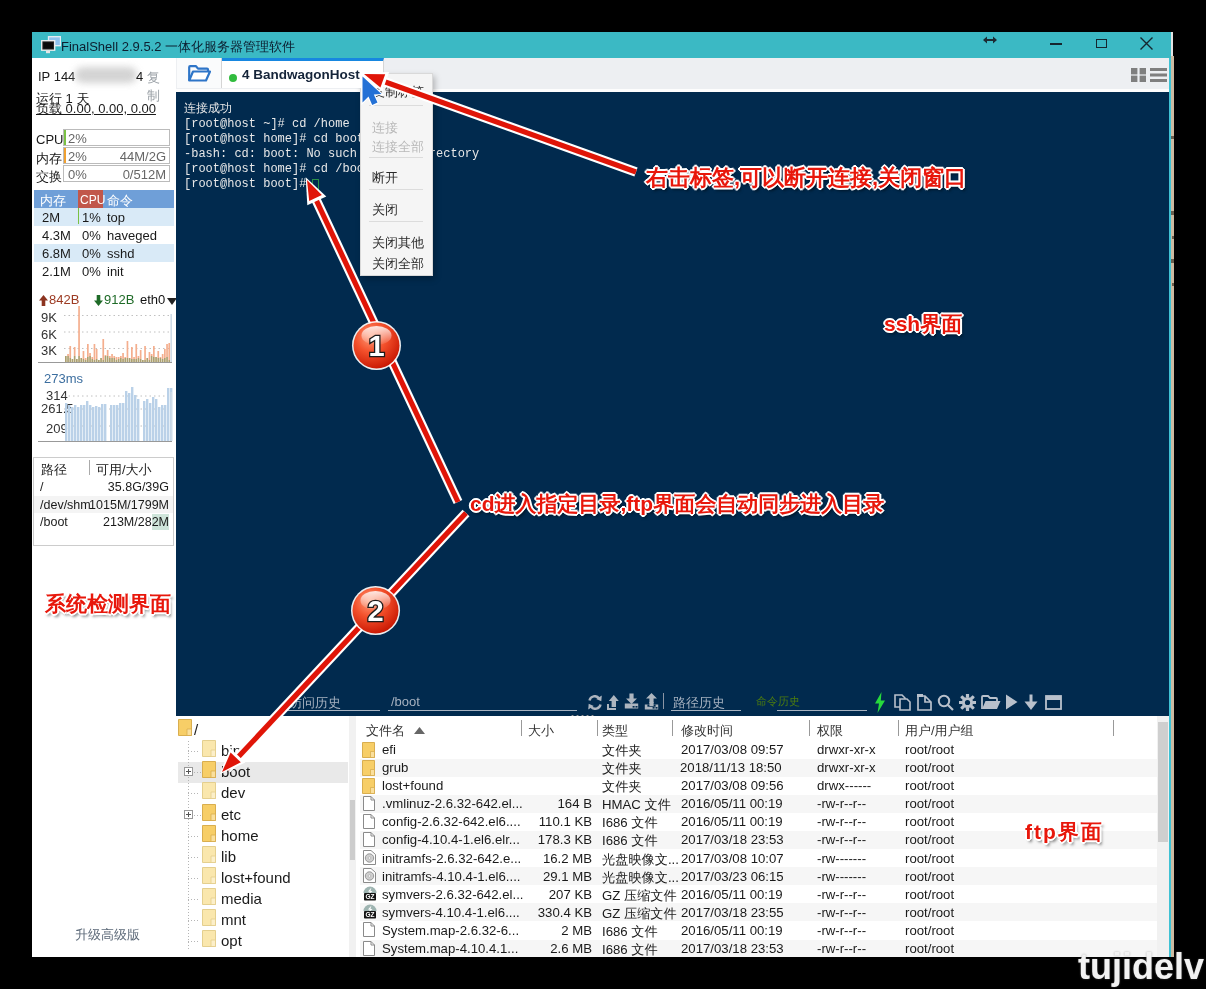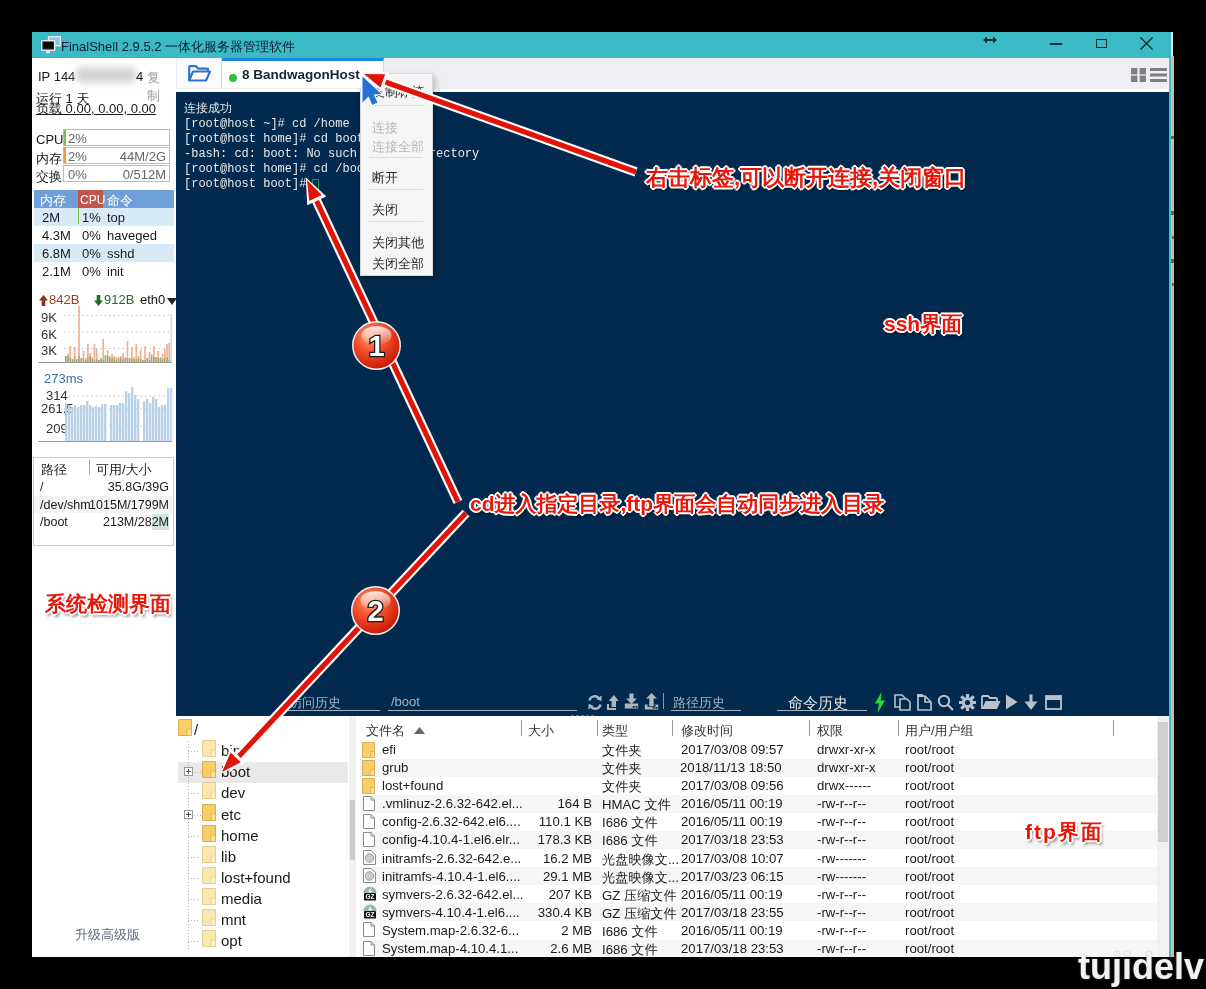--- a/index.html
+++ b/index.html
@@ -272,21 +272,21 @@
 <div class="abs" style="left:176px; top:58px; width:993px; height:31px; background:#edeff2;"></div>
 <div class="abs" style="left:176px; top:89px; width:993px; height:3px; background:#fdfdfd;"></div>
 <div class="abs" style="left:177px; top:58px; width:45px; height:30px; background:#fafbfc; border-right:1px solid #d5d5d5;"></div>
 <svg class="abs" style="left:188px; top:65px;" width="23" height="17" viewBox="0 0 23 17">
   <path d="M1.2 15.5 L1.2 2.2 Q1.2 1.2 2.2 1.2 L8 1.2 L10 3.6 L19 3.6 Q20 3.6 20 4.6 L20 6.5" fill="none" stroke="#2e75c8" stroke-width="2.2" stroke-linejoin="round"></path>
   <path d="M1.2 15.5 L5 6.5 L22 6.5 L18 15.5 Z" fill="#fff" stroke="#2e75c8" stroke-width="2.2" stroke-linejoin="round"></path>
 </svg>
 
 <div class="abs" style="left:222px; top:58px; width:162px; height:30px; background:#fff; border-top:3px solid #1787e0; border-right:1px solid #d5d5d5; z-index:6;"></div>
 <div class="abs" style="left:229px; top:74px; width:8px; height:8px; border-radius:50%; background:#31bc3e; z-index:7;"></div>
-<div class="abs" style="left:242px; top:67px; font-size:13.5px; font-weight:bold; color:#152439; z-index:7; white-space:nowrap;">8 BandwagonHost</div>
+<div class="abs" style="left:242px; top:67px; font-size:13.5px; font-weight:bold; color:#152439; z-index:7; white-space:nowrap;">4 BandwagonHost</div>
 
 <svg class="abs" style="left:1131px; top:68px;" width="15" height="14" viewBox="0 0 15 14">
   <rect x="0" y="0" width="6.4" height="6.4" fill="#7f7f7f"></rect>
     <rect x="8.6" y="0" width="6.4" height="6.4" fill="#7f7f7f"></rect>
   <rect x="0" y="7.6" width="6.4" height="6.4" fill="#7f7f7f"></rect>
     <rect x="8.6" y="7.6" width="6.4" height="6.4" fill="#7f7f7f"></rect>
 </svg>
 <svg class="abs" style="left:1150px; top:68px;" width="17" height="14" viewBox="0 0 17 14">
   <rect x="0" y="0" width="17" height="3" fill="#7f7f7f"></rect>
     <rect x="0" y="5.5" width="17" height="3" fill="#7f7f7f"></rect>
@@ -327,21 +327,21 @@
   <path d="M7.5 0 L13 5.5 L9.6 5.5 L9.6 10 L5.4 10 L5.4 5.5 L2 5.5 Z" fill="#adb5bf"></path>
   <rect x="0.8" y="11.5" width="13.4" height="5" fill="#adb5bf"></rect>
   <rect x="3.4" y="11.5" width="8.2" height="2.2" fill="#012a4e"></rect>
   <rect x="5.4" y="9" width="4.2" height="4" fill="#adb5bf"></rect>
   <rect x="8.6" y="14" width="2" height="1.6" fill="#012a4e"></rect>
   <rect x="11.5" y="14" width="2" height="1.6" fill="#012a4e"></rect>
 </svg>
 <div class="abs" style="left:663px; top:693px; width:1px; height:16px; background:#8b95a5;"></div>
 <div class="abs" style="left:673px; top:694px; font-size:13px; color:#a7b2c0;">路径历史</div>
 <div class="abs" style="left:671px; top:710px; width:70px; height:1px; background:#a7b2c0;"></div>
-<div class="abs" style="left:788px; top:694px; font-size:15px; color:#e5e5e5;">命令历史</div>
+<div class="abs" style="left:756px; top:694px; font-size:11px; color:#4d7c0f;">命令历史</div>
 <div class="abs" style="left:777px; top:710px; width:90px; height:1px; background:#a7b2c0;"></div>
 
 <svg class="abs" style="left:874px; top:692px;" width="12" height="21" viewBox="0 0 12 21">
   <path d="M7.5 0 L1 11.5 L5 11.5 L3.5 21 L11 8.5 L6.8 8.5 Z" fill="#27d93c"></path>
 </svg>
 <svg class="abs" style="left:894px; top:694px;" width="18" height="17" viewBox="0 0 18 17">
   <path d="M1 13 L1 1 L8 1 L11 4 L11 13 Z" fill="none" stroke="#b9c1cc" stroke-width="1.6"></path>
   <path d="M6 16 L6 5 L13 5 L16 8 L16 16 Z" fill="#012a4e" stroke="#b9c1cc" stroke-width="1.6"></path>
 </svg>
 <svg class="abs" style="left:916px; top:693px;" width="17" height="18" viewBox="0 0 17 18">

